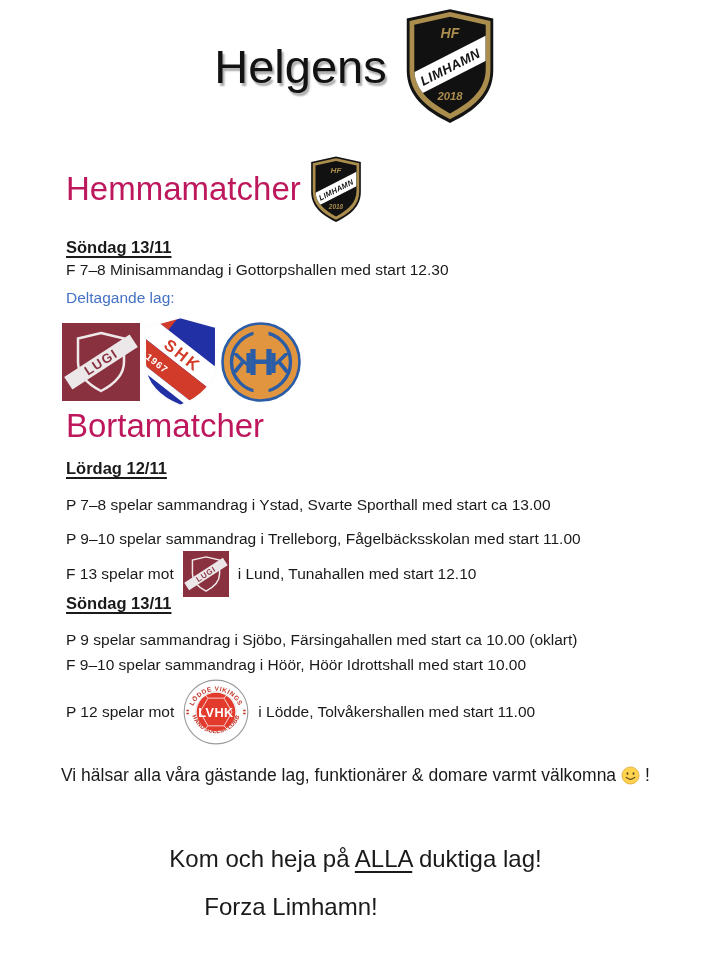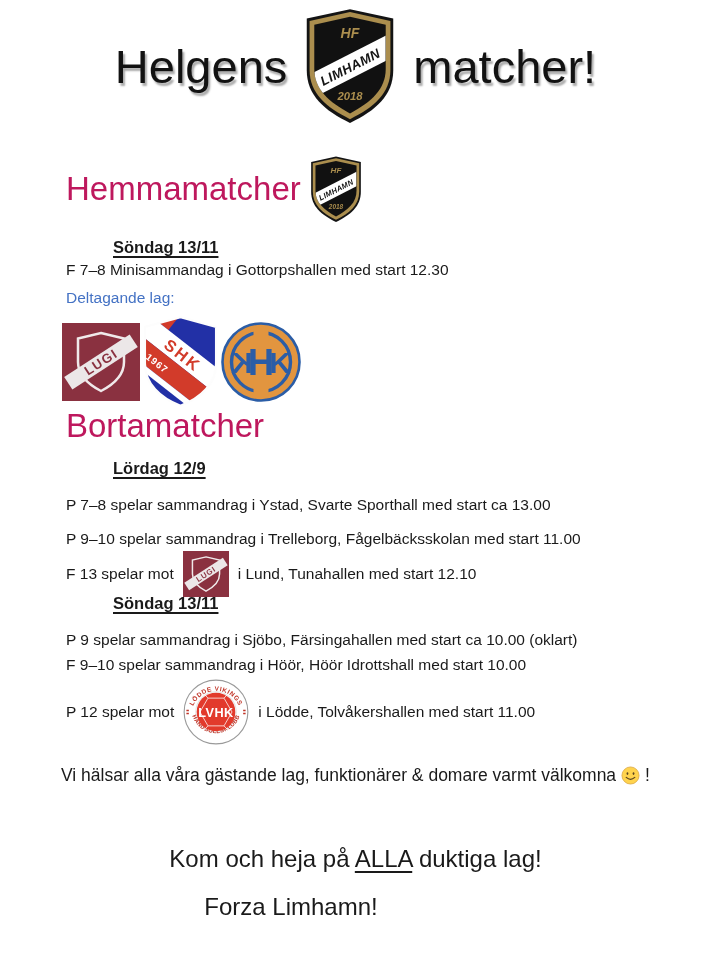--- a/index.html
+++ b/index.html
@@ -5,21 +5,21 @@
   html,body{margin:0;padding:0;background:#fff;}
   .page{position:relative;width:711px;height:960px;background:#ffffff;overflow:hidden;
         font-family:"Liberation Sans","DejaVu Sans",sans-serif;color:#1a1a1a;}
   .abs{position:absolute;}
   .title-row{top:8px;left:0;width:711px;display:flex;justify-content:center;align-items:center;gap:16px;}
   .title-text{font-size:47px;font-weight:normal;color:#121212;line-height:1;
               text-shadow:2px 3px 2px #ababab;white-space:nowrap;}
   .home-heading-row{left:66px;top:156px;display:flex;align-items:center;gap:8px;}
   .h1{font-size:33px;color:#be185d;line-height:1.1;white-space:nowrap;}
   .day{left:66px;font-size:16.5px;font-weight:bold;text-decoration:underline;
-       text-decoration-thickness:1.5px;text-underline-offset:3px;white-space:nowrap;margin-left:47px;}
+       text-decoration-thickness:1.5px;text-underline-offset:3px;white-space:nowrap;}
   .line{left:66px;font-size:15.5px;color:#1a1a1a;white-space:nowrap;}
   .blue-label{color:#4472c4;}
   .logo-row{left:62px;top:315px;display:flex;align-items:center;gap:2px;}
   .match-flex{left:66px;display:flex;align-items:center;gap:9px;}
   .match-flex .t{font-size:15.5px;white-space:nowrap;}
   .welcome-row{top:765px;left:0;width:711px;display:flex;justify-content:center;
                align-items:center;gap:5px;font-size:17.5px;}
   .cheer{top:845px;left:0;width:711px;text-align:center;font-size:24px;}
   .cheer .emph{text-decoration:underline;text-decoration-thickness:1.5px;text-underline-offset:4px;}
   .forza{top:893px;left:0;width:582px;text-align:center;font-size:24px;}
@@ -42,21 +42,20 @@
           <path d="M50 9 L88 17.5 V64.5 C88 86.5 72.5 100 50 112 C27.5 100 12 86.5 12 64.5 V17.5 Z"></path>
         </clipPath>
       <g clip-path="url(#clipA)">
         <rect x="-20" y="50" width="140" height="24" fill="#ffffff" transform="rotate(-27 50 62)"></rect>
       </g>
       <text x="50" y="32" text-anchor="middle" font-size="15" font-weight="bold" font-style="italic" fill="#ab8e4e">HF</text>
       <text x="50" y="67.5" text-anchor="middle" font-size="14" font-weight="bold" font-style="italic" fill="#141414" letter-spacing="0.5" transform="rotate(-27 50 62)">LIMHAMN</text>
       <text x="50" y="98" text-anchor="middle" font-size="12" font-weight="bold" font-style="italic" fill="#ab8e4e">2018</text>
     </svg>
 
-    <span class="title-text">matcher!</span>
   </div>
 
   <div class="abs home-heading-row">
     <span class="h1">Hemmamatcher</span>
 
     <svg width="54" height="67" viewBox="0 0 100 124">
       <path d="M50 1 L96 11 V66 C96 93 77 109 50 122 C23 109 4 93 4 66 V11 Z" fill="#141414"></path>
       <path d="M50 4 L93 13.5 V65.5 C93 90.5 75.5 105.5 50 118 C24.5 105.5 7 90.5 7 65.5 V13.5 Z" fill="#ab8e4e"></path>
       <path d="M50 9 L88 17.5 V64.5 C88 86.5 72.5 100 50 112 C27.5 100 12 86.5 12 64.5 V17.5 Z" fill="#111111"></path>
       <clipPath id="clipB">
@@ -107,21 +106,21 @@
       <circle cx="40" cy="40" r="29.5" fill="none" stroke="#2b5da6" stroke-width="3.4"></circle>
       <rect x="32.5" y="5" width="15" height="70" fill="#e2953f"></rect>
       <text x="21" y="50.5" text-anchor="middle" font-size="30" font-weight="bold" fill="#2b5da6" transform="translate(42 0) scale(-1 1)">K</text>
       <text x="40" y="52.5" text-anchor="middle" font-size="36" font-weight="bold" fill="#2b5da6">H</text>
       <text x="59" y="50.5" text-anchor="middle" font-size="30" font-weight="bold" fill="#2b5da6">K</text>
     </svg>
   </div>
 
   <div class="abs h1" style="left:66px;top:408px">Bortamatcher</div>
 
-  <div class="abs day" style="top:459px">Lördag 12/9</div>
+  <div class="abs day" style="top:459px">Lördag 12/11</div>
   <div class="abs line" style="top:496px">P 7–8 spelar sammandrag i Ystad, Svarte Sporthall med start ca 13.00</div>
   <div class="abs line" style="top:530px">P 9–10 spelar sammandrag i Trelleborg, Fågelbäcksskolan med start 11.00</div>
 
   <div class="abs match-flex" style="top:550px;height:48px">
     <span class="t">F 13 spelar mot</span>
     <svg width="46" height="46" viewBox="0 0 78 78">
       <rect width="78" height="78" fill="#8a3140"></rect>
       <path d="M39 10 L62 15.5 V39 C62 52.5 52.5 61 39 68 C25.5 61 16 52.5 16 39 V15.5 Z" fill="none" stroke="#f0e9ea" stroke-width="2.5"></path>
       <rect x="0" y="31.5" width="78" height="15" fill="#ece7e8" transform="rotate(-33 39 39)"></rect>
       <text x="39" y="43.5" text-anchor="middle" font-size="13" font-weight="bold" letter-spacing="1.5" fill="#8a3140" transform="rotate(-33 39 39)">LUGI</text>

